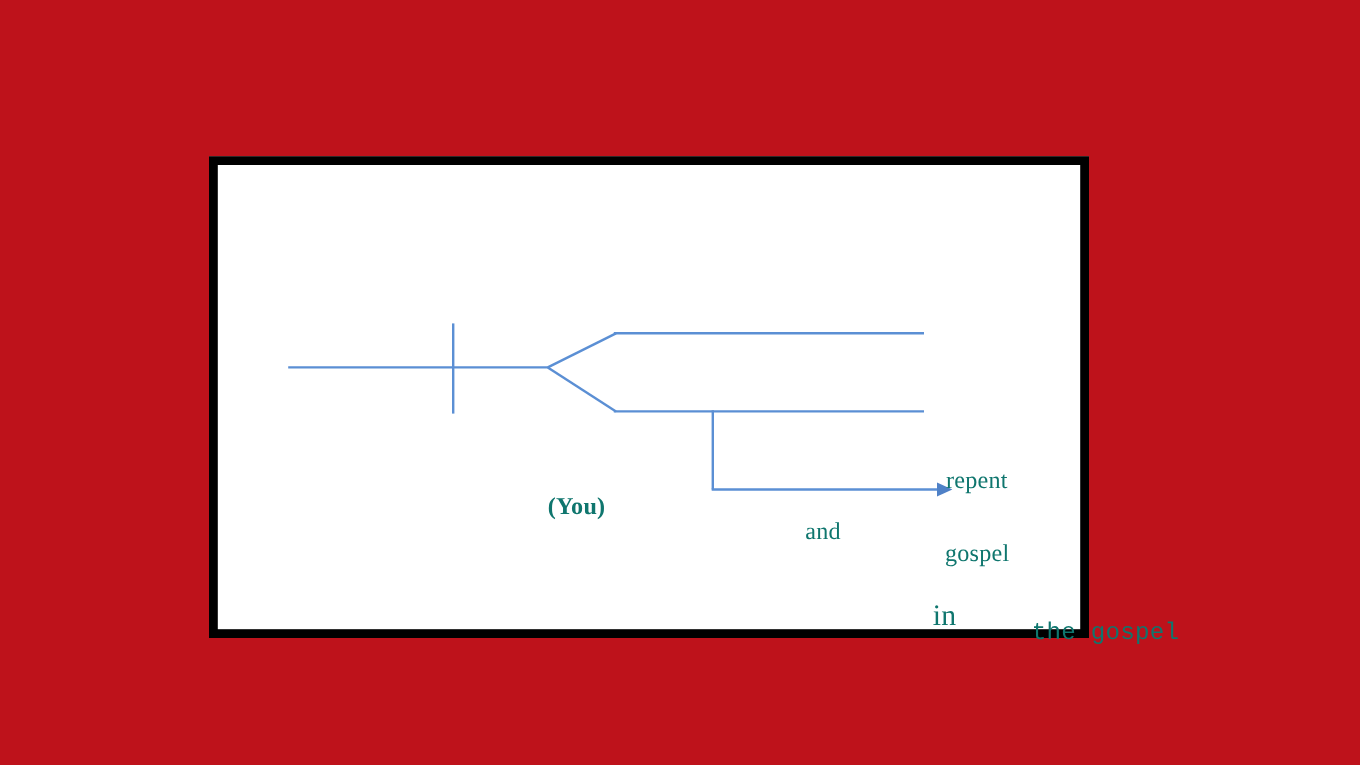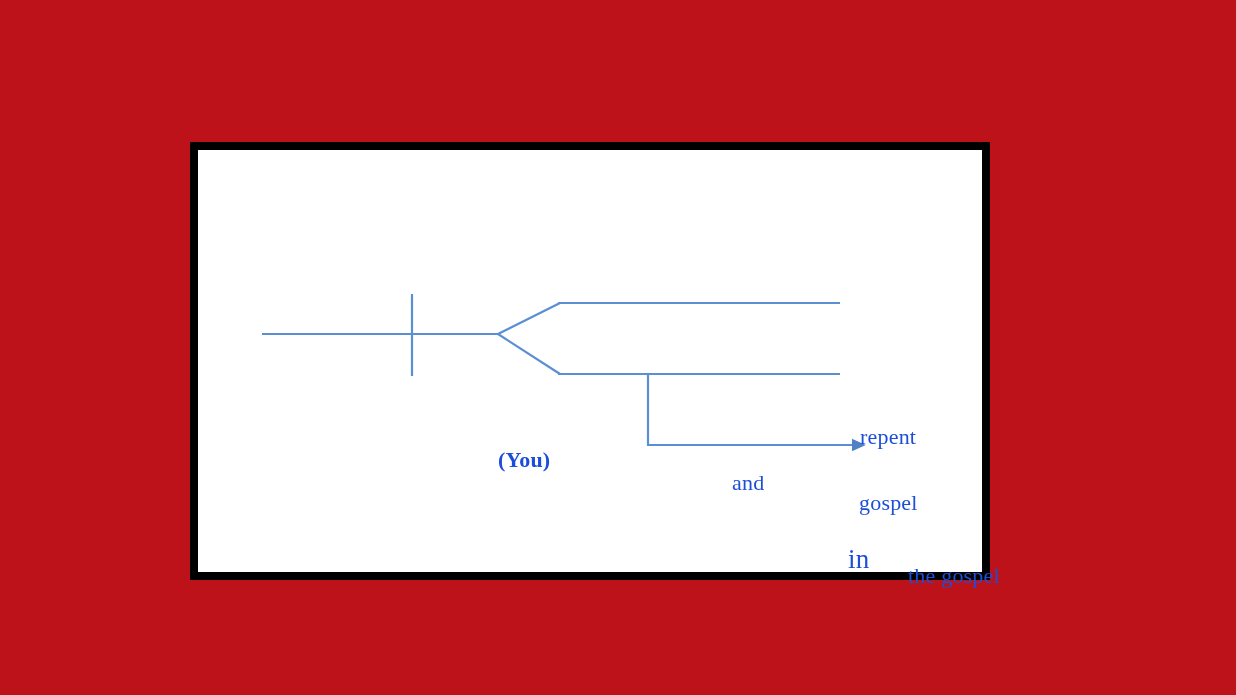--- a/index.html
+++ b/index.html
@@ -47,33 +47,33 @@
   #diagram-svg {
     position: absolute;
     left: 0;
     top: 0;
     display: block;
   }
 
   .dg-label {
     position: absolute;
     white-space: nowrap;
-    color: #1d4ed8;
+    color: #0f766e;
     font-family: "Liberation Serif", "DejaVu Serif", serif;
     font-size: 22px;
     line-height: 1;
     letter-spacing: 0.2px;
   }
 
   #label-you      { left: 300px; top: 299px; font-weight: bold; }
   #label-and      { left: 534px; top: 322px; }
   #label-repent   { left: 662px; top: 276px; }
   #label-believe  { left: 661px; top: 342px; }
   #label-in       { left: 650px; top: 396px; font-size: 27px; }
-  #label-gospel   { left: 710px; top: 415px; }
+  #label-gospel   { left: 740px; top: 415px; font-family: Liberation Mono, monospace; }
 </style>
 </head>
 <body>
 
 <div id="slide-canvas">
 
   <div id="diagram-frame">
     <div id="diagram-surface">
 
       <svg id="diagram-svg" width="784" height="422" viewBox="0 0 784 422" xmlns="http://www.w3.org/2000/svg">

